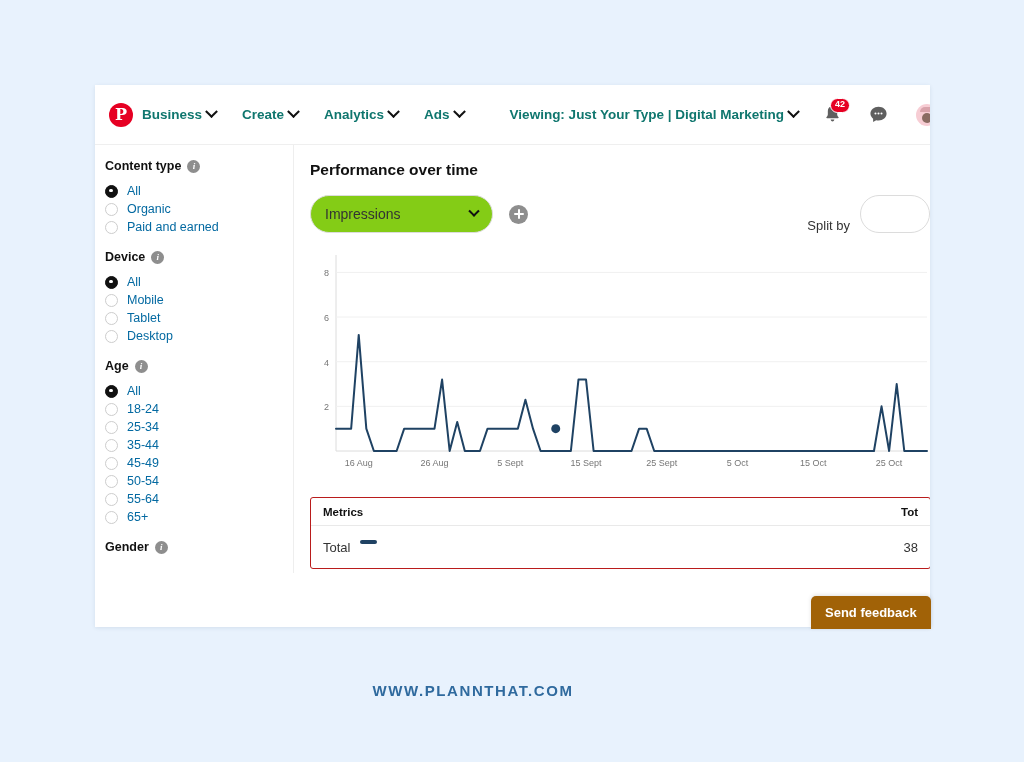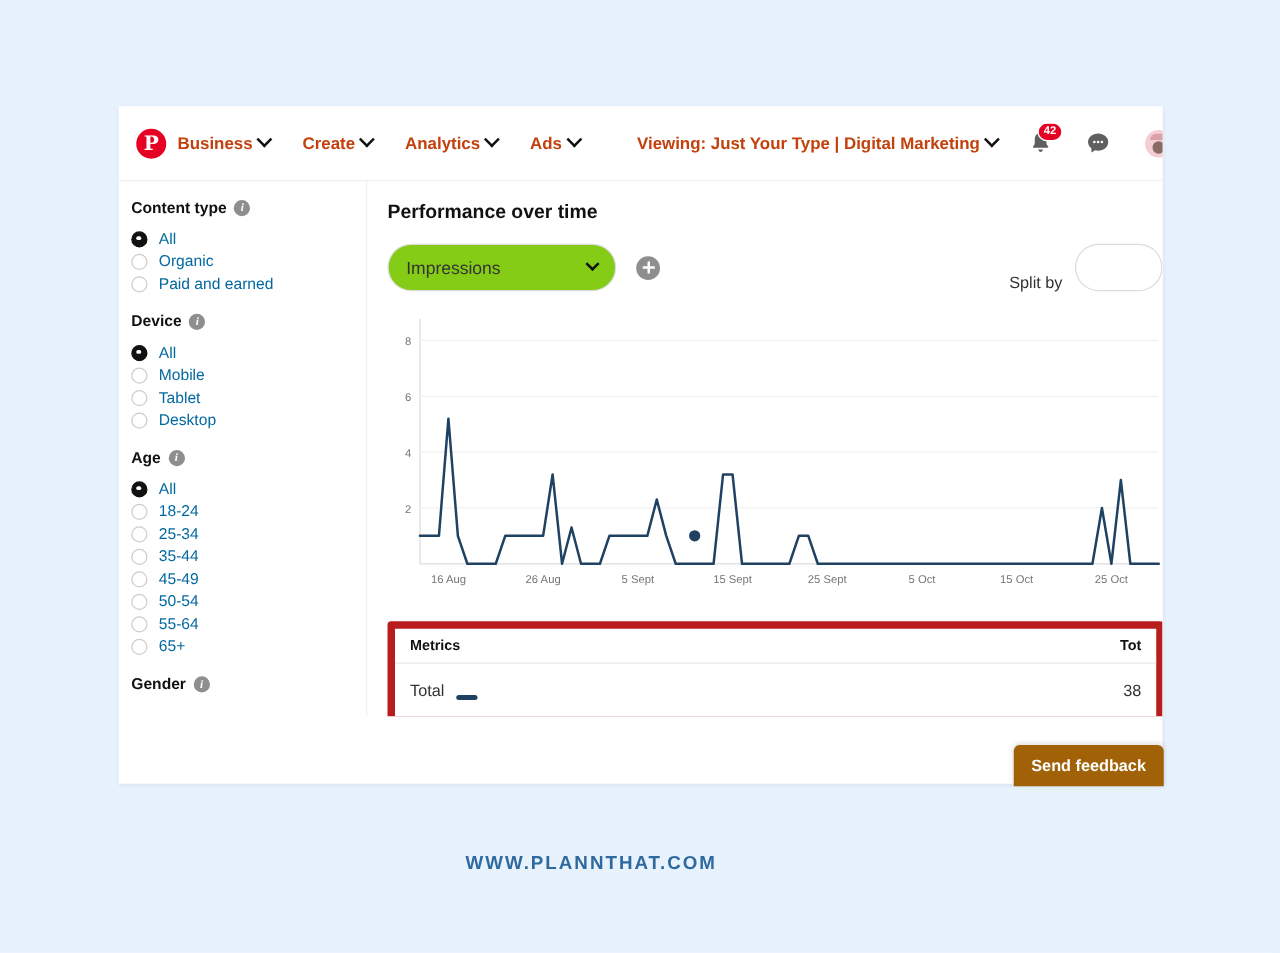--- a/index.html
+++ b/index.html
@@ -27,21 +27,21 @@
   }
   .pin-logo {
     width: 24px; height: 24px; border-radius: 50%;
     background: #e60023; color: #fff; flex: 0 0 auto;
     display: flex; align-items: center; justify-content: center;
     font-family: "DejaVu Serif", serif; font-weight: bold; font-size: 16px;
     line-height: 1; margin-right: 9px;
   }
   .nav-item {
     display: flex; align-items: center; gap: 5px;
-    font-size: 13.5px; font-weight: bold; color: #c2410c;
+    font-size: 13.5px; font-weight: bold; color: #0f766e;
     margin-right: 26px; white-space: nowrap; cursor: pointer;
   }
   .nav-item.viewing { margin-left: 20px; }
   .chev {
     display: inline-block; width: 9px; height: 9px;
     border-right: 2px solid #111; border-bottom: 2px solid #111;
     transform: rotate(45deg) translate(-2px,-2px);
   }
   .nav-right {
     margin-left: auto; display: flex; align-items: center; gap: 28px;
@@ -152,33 +152,33 @@
     width: 70px; height: 38px; border: 1px solid #dcdcdc; border-radius: 19px;
     background: #fff;
   }
 
   
   .chart-box { position: relative; width: 621px; height: 228px; }
   .chart-svg { display: block; }
 
   
   .metrics-table {
-    margin-top: 20px; width: 621px; border: 6px solid #b91c1c;
+    margin-top: 20px; width: 621px; border: 1px solid #b91c1c;
     border-radius: 3px; overflow: hidden; background: #fff;
   }
   .mt-head {
     display: flex; height: 28px; align-items: center;
     border-bottom: 1px solid #e9e9e9; font-size: 11.5px; font-weight: bold; color: #111;
     padding: 0 12px;
   }
   .mt-row {
     display: flex; height: 42px; align-items: center;
     font-size: 13px; color: #333; padding: 0 12px;
   }
-  .mt-left { display: flex; align-items: flex-end; gap: 10px; }
+  .mt-left { display: flex; align-items: flex-start; gap: 10px; }
   .swatch { width: 17px; height: 4px; border-radius: 2px; background: #1f4263; display: inline-block; }
   .mt-right { margin-left: auto; }
 
   .feedback-btn {
     position: absolute; left: 811px; top: 596px;
     background: #a16207; color: #fff; border: none;
     border-radius: 5px 5px 0 0; padding: 9px 14px;
     font-size: 13px; font-weight: bold; cursor: pointer;
     font-family: "Liberation Sans", sans-serif;
     box-shadow: 0 -1px 4px rgba(0,0,0,.12);

